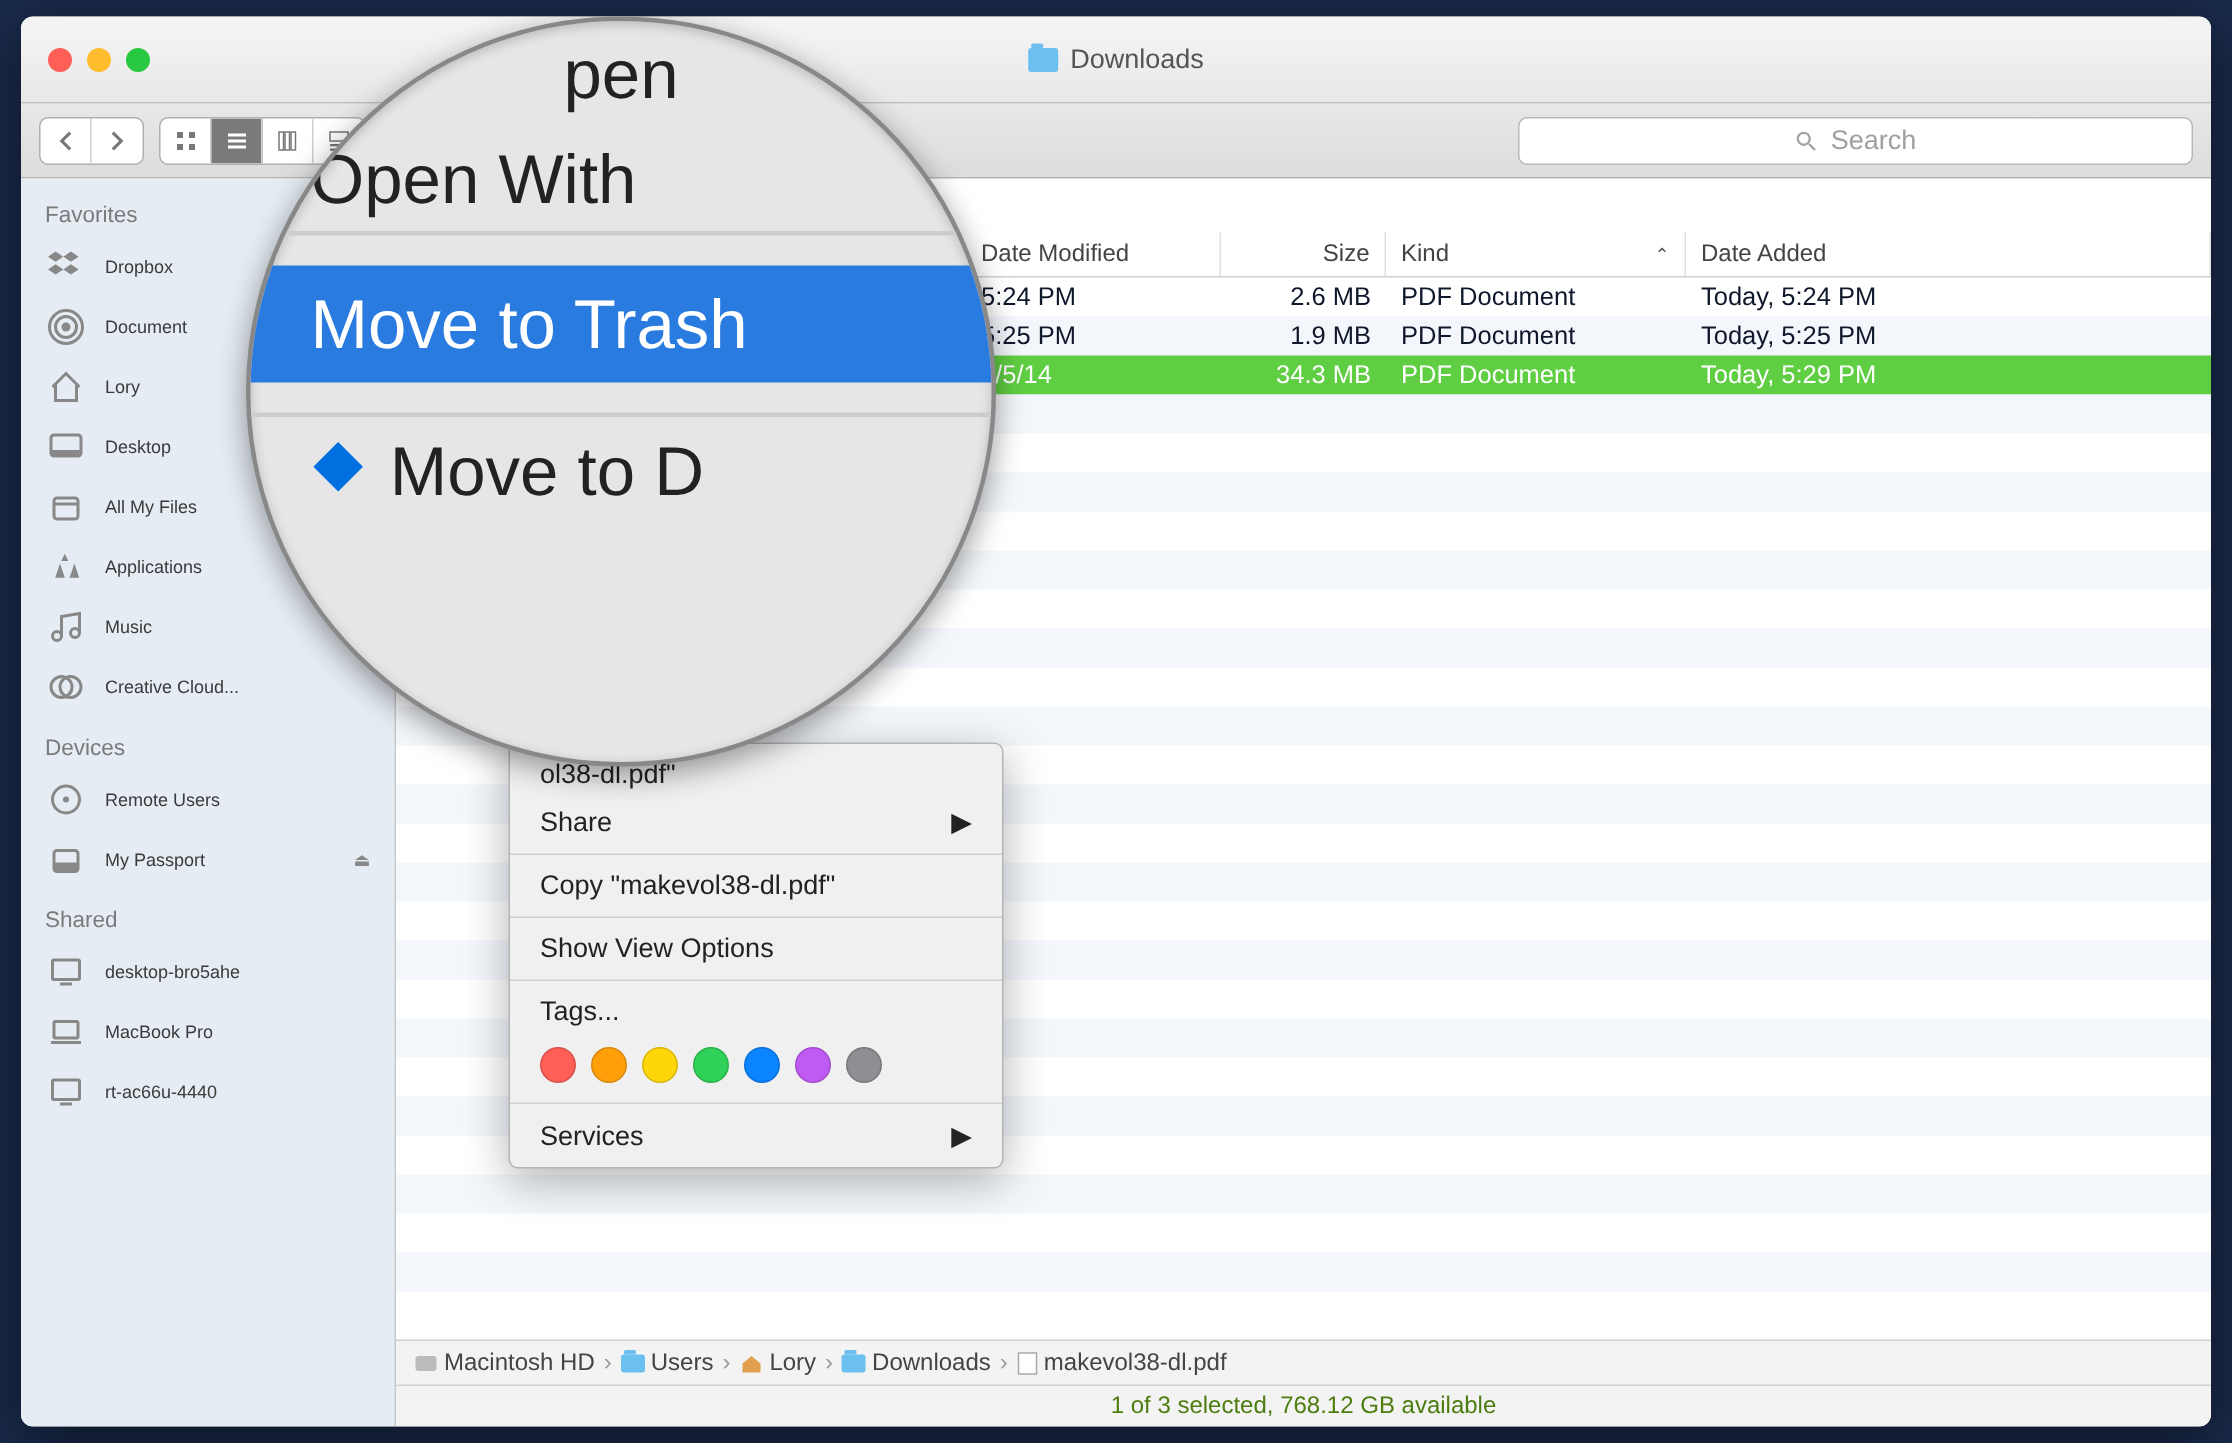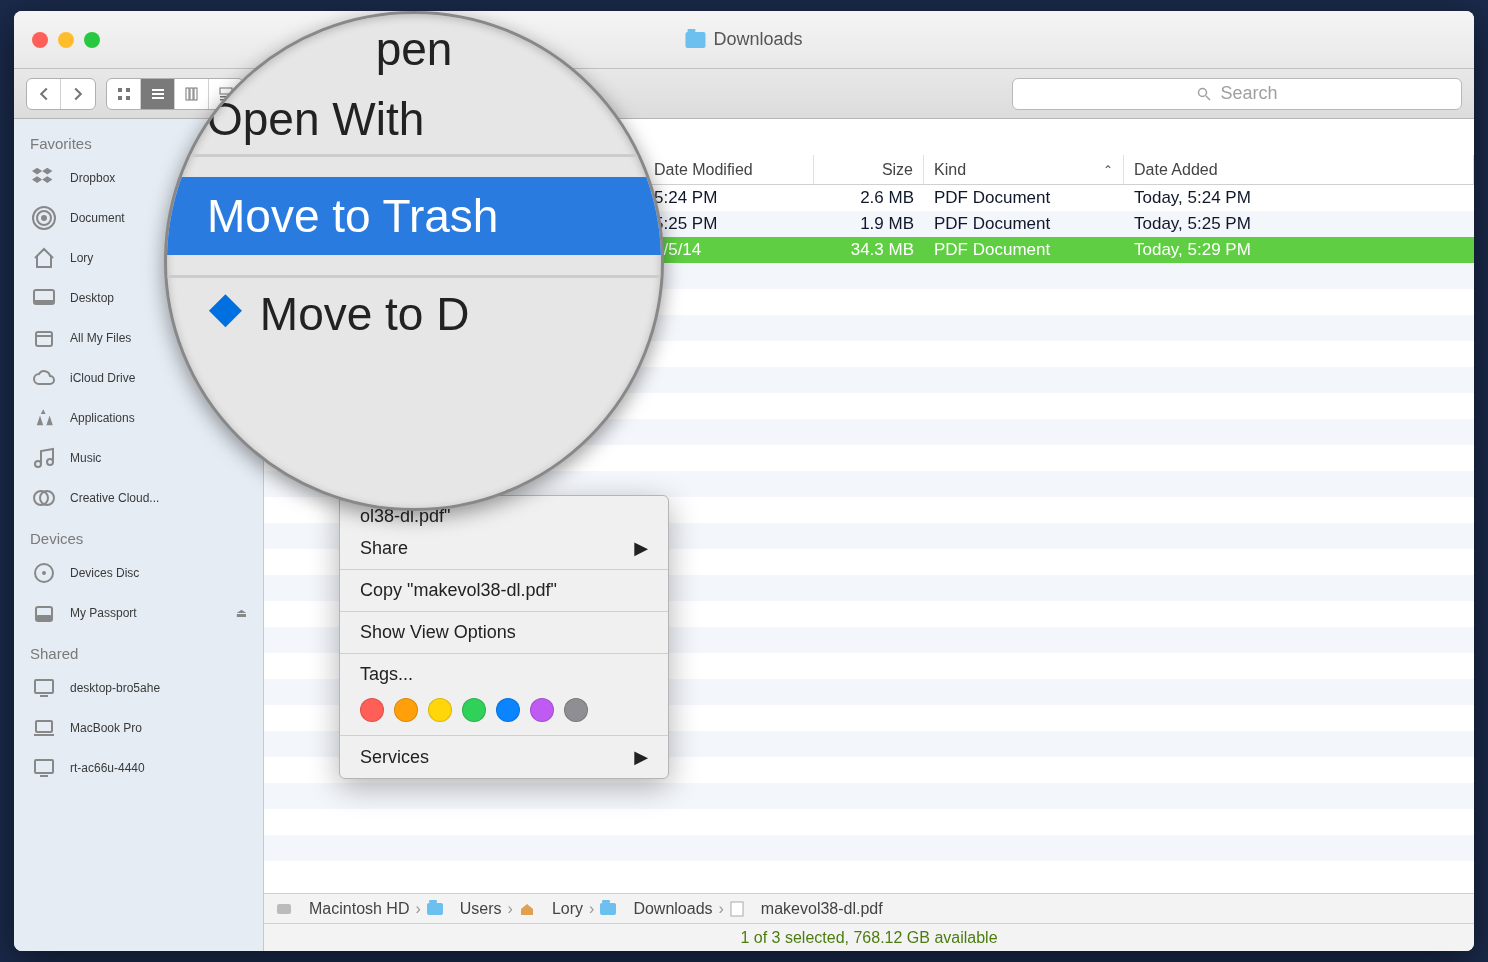--- a/index.html
+++ b/index.html
@@ -66,21 +66,21 @@
 .magnifier { position: absolute; top: 0px; left: 150px; width: 500px; height: 500px; border-radius: 50%; background: #e6e6e6; border: 3px solid #888; box-shadow: 0 6px 20px rgba(0,0,0,0.4), inset 0 2px 8px rgba(0,0,0,0.2); overflow: hidden; z-index: 100; }
 .mag-inner { width: 100%; height: 100%; display: flex; flex-direction: column; }
 .mag-line { font-size: 46px; color: #222; padding: 8px 40px; }
 .mag-sep { height: 3px; background: #ccc; margin: 0; }
 .mag-hl { background: #2a7be0; color: #fff; padding: 12px 40px; }
 .mag-dbx { display: flex; align-items: center; gap: 16px; padding: 8px 40px; }
 .dbx-mini { color: #0070e0; font-size: 46px; }
 
 
 .pathbar { height: 30px; background: #f3f3f3; border-top: 1px solid #d0d0d0; display: flex; align-items: center; gap: 6px; padding: 0 12px; font-size: 16px; color: #444; }
-.pathseg { display: flex; align-items: center; gap: 17px; }
+.pathseg { display: flex; align-items: center; gap: 4px; }
 .statusbar { height: 28px; background: #f3f3f3; border-top: 1px solid #d0d0d0; display: flex; align-items: center; justify-content: center; font-size: 16px; color: #4d7c0f; }
 
 
 svg { display: block; }
 </style>
 </head>
 <body>
 
 <div class="window">
 
@@ -193,28 +193,20 @@
               <svg width="26" height="24" viewBox="0 0 24 24">
                 <rect x="4" y="6" width="16" height="14" fill="none" stroke="#888" stroke-width="2" rx="2"></rect>
                 <path stroke="#888" stroke-width="2" d="M4 10h16"></path>
               </svg>
             </span>
             <span>All My Files</span>
           </div>
           <div class="side-item">
             <span class="side-icon">
               <svg width="26" height="24" viewBox="0 0 24 24">
-                <path fill="none" stroke="#888" stroke-width="2" d="M7 18a5 5 0 010-10 6 6 0 0111 2 4 4 0 010 8z"></path>
-              </svg>
-            </span>
-            <span>iCloud Drive</span>
-          </div>
-          <div class="side-item">
-            <span class="side-icon">
-              <svg width="26" height="24" viewBox="0 0 24 24">
                 <path fill="#888" d="M12 2l3 6h-6zM4 22l4-12 4 12zM16 22l4-12 4 12z" transform="scale(0.8) translate(2,2)"></path>
               </svg>
             </span>
             <span>Applications</span>
           </div>
           <div class="side-item">
             <span class="side-icon">
               <svg width="26" height="24" viewBox="0 0 24 24">
                 <path fill="none" stroke="#888" stroke-width="2" d="M9 18V5l12-2v13"></path>
                 <circle cx="6" cy="18" r="3" fill="none" stroke="#888" stroke-width="2"></circle>
@@ -235,21 +227,21 @@
         </div>
       <div class="side-head">Devices</div>
       <div id="sb-dev">
           <div class="side-item">
             <span class="side-icon">
               <svg width="26" height="24" viewBox="0 0 24 24">
                 <circle cx="12" cy="12" r="9" fill="none" stroke="#888" stroke-width="2"></circle>
                 <circle cx="12" cy="12" r="2" fill="#888"></circle>
               </svg>
             </span>
-            <span>Devices Disc</span>
+            <span>Remote Users</span>
           </div>
           <div class="side-item">
             <span class="side-icon">
               <svg width="26" height="24" viewBox="0 0 24 24">
                 <rect x="4" y="6" width="16" height="14" fill="none" stroke="#888" stroke-width="2" rx="2"></rect>
                 <rect x="4" y="14" width="16" height="6" fill="#888" rx="2"></rect>
               </svg>
             </span>
             <span>My Passport</span>
             <span class="eject">⏏</span>

